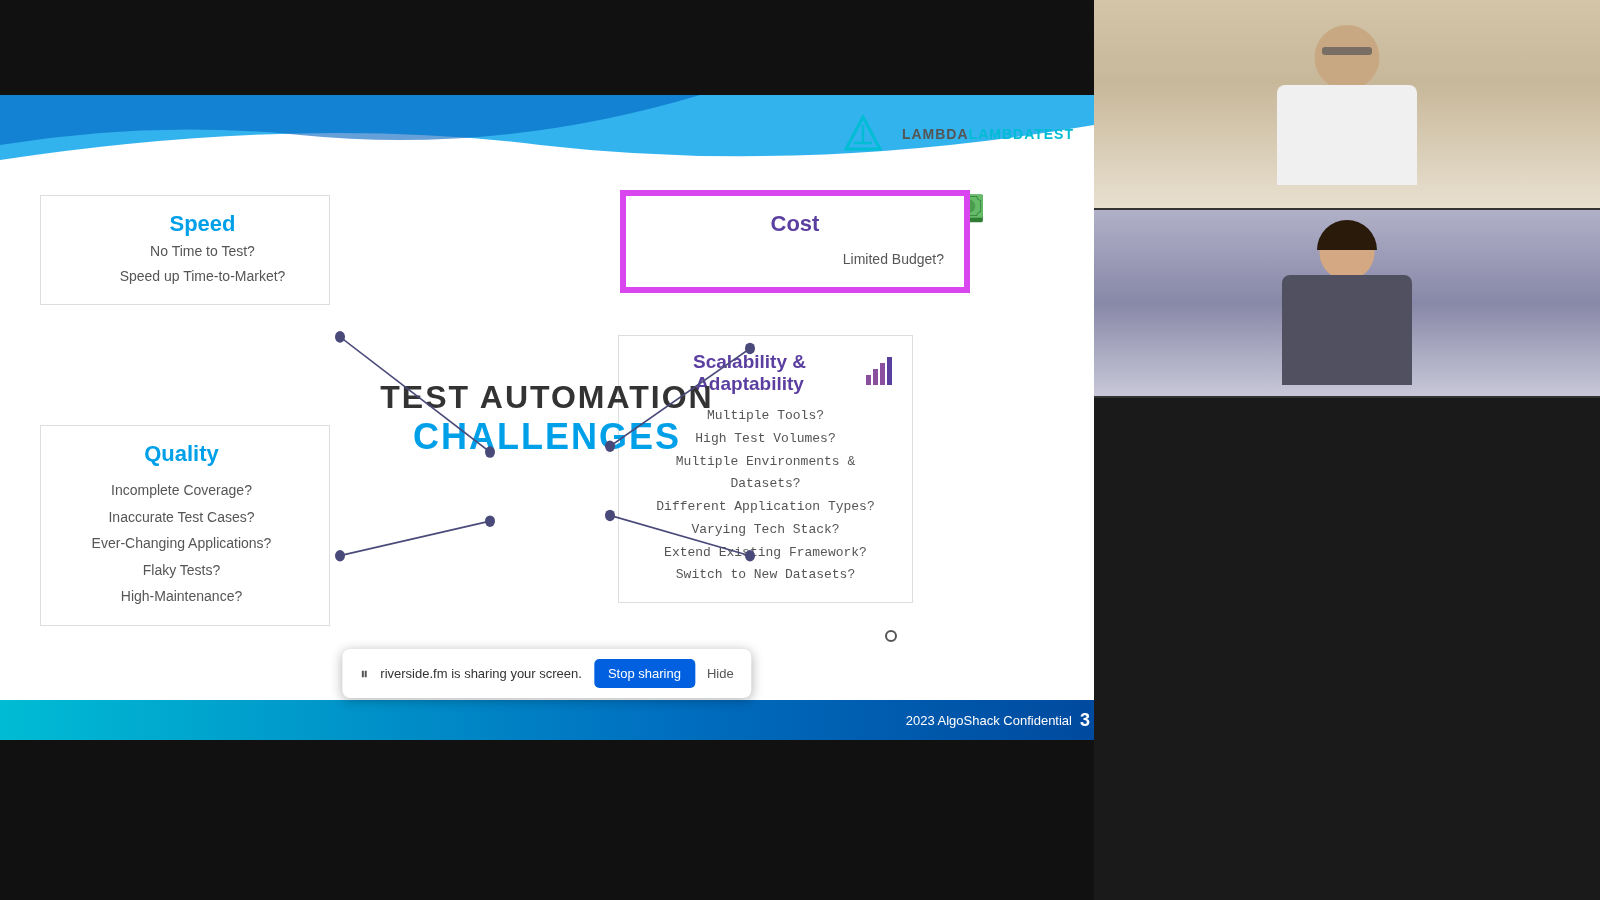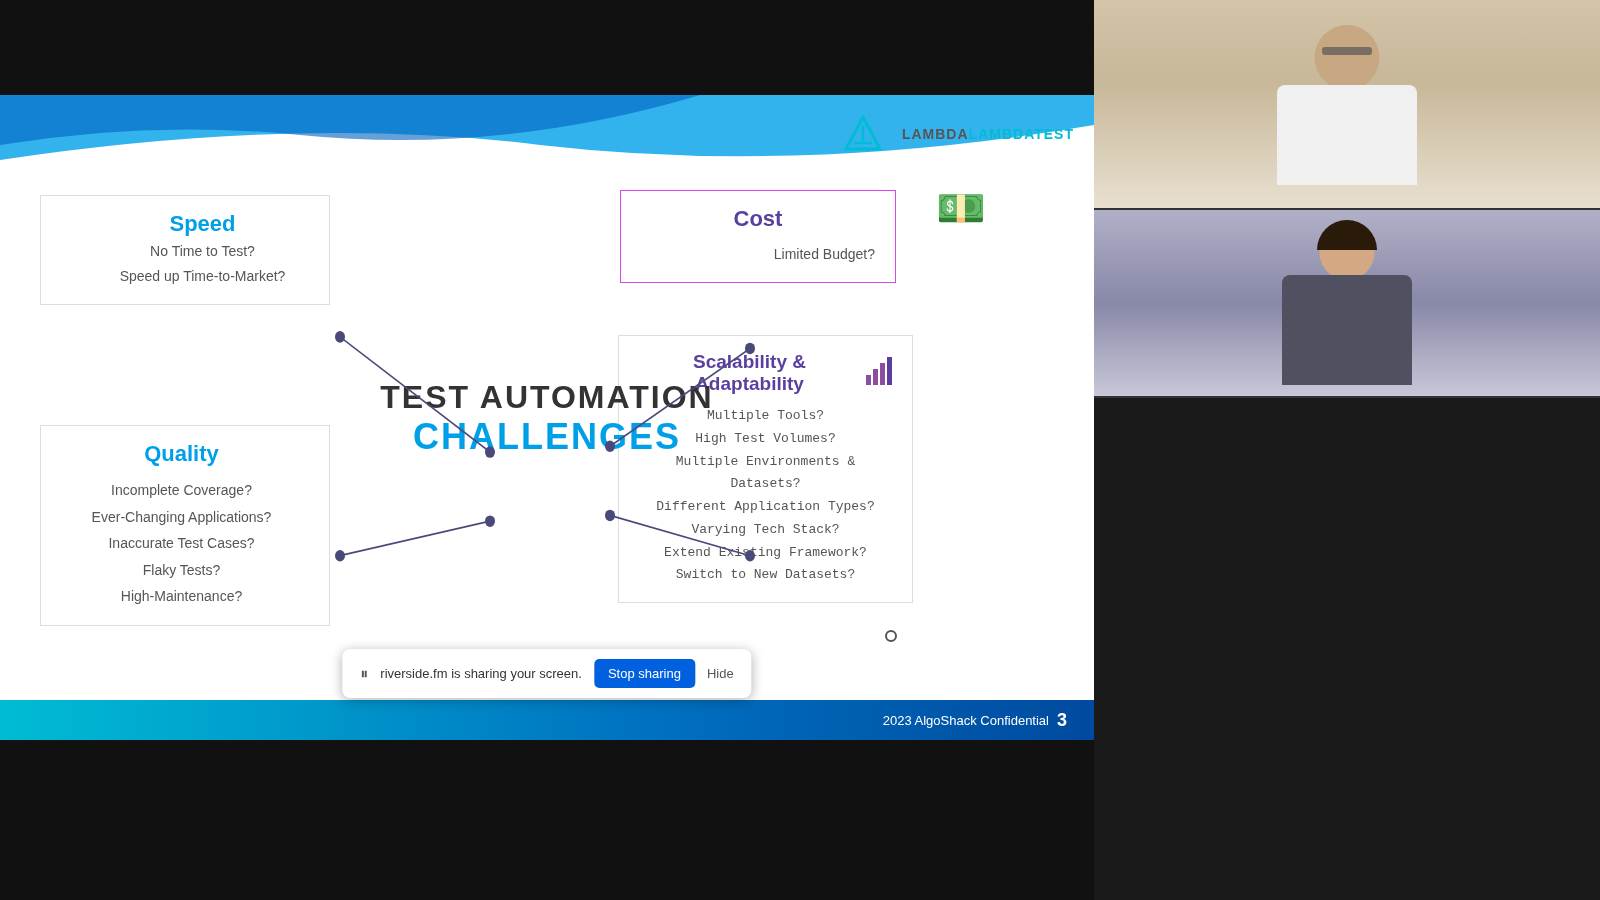--- a/index.html
+++ b/index.html
@@ -158,22 +158,22 @@
       color: #555;
       font-size: 14px;
       line-height: 1.9;
     }
 
     
     .cost-box {
       position: absolute;
       top: 95px;
       left: 620px;
-      width: 276px;
-      border: 1px solid #d946ef;
+      width: 350px;
+      border: 6px solid #d946ef;
       background: #fff;
       padding: 15px 20px;
     }
 
     .cost-box .box-title {
       color: #5b3fa0;
       font-size: 22px;
       font-weight: bold;
       text-align: center;
       margin-bottom: 10px;
@@ -242,21 +242,21 @@
     .slide-footer {
       position: absolute;
       bottom: 0;
       left: 0;
       right: 0;
       height: 40px;
       background: linear-gradient(90deg, #00bcd4 0%, #0070c0 60%, #004a9f 100%);
       display: flex;
       align-items: center;
       justify-content: flex-end;
-      padding-right: 27px;
+      padding-right: 4px;
     }
 
     .footer-text {
       color: #fff;
       font-size: 13px;
     }
 
     .footer-num {
       color: #fff;
       font-size: 18px;
@@ -382,22 +382,22 @@
         <div>Speed up Time-to-Market?</div>
       </div>
     </div>
 
     <div style="position:absolute;top:340px;left:45px;font-size:32px;color:#f5a623;">★★★<span style="color:#e0a010;font-size:28px;">★</span></div>
 
     <div class="quality-box" style="padding-left:13px;">
       <div class="box-title">Quality</div>
       <div class="box-content">
         <div>Incomplete Coverage?</div>
+        <div>Inaccurate Test Cases?</div>
         <div>Ever-Changing Applications?</div>
-        <div>Inaccurate Test Cases?</div>
         <div>Flaky Tests?</div>
         <div>High-Maintenance?</div>
       </div>
     </div>
 
     <div style="position:absolute;top:90px;right:108px;font-size:40px;">💵</div>
 
     <div class="cost-box">
       <div class="box-title">Cost</div>
       <div class="box-content">

